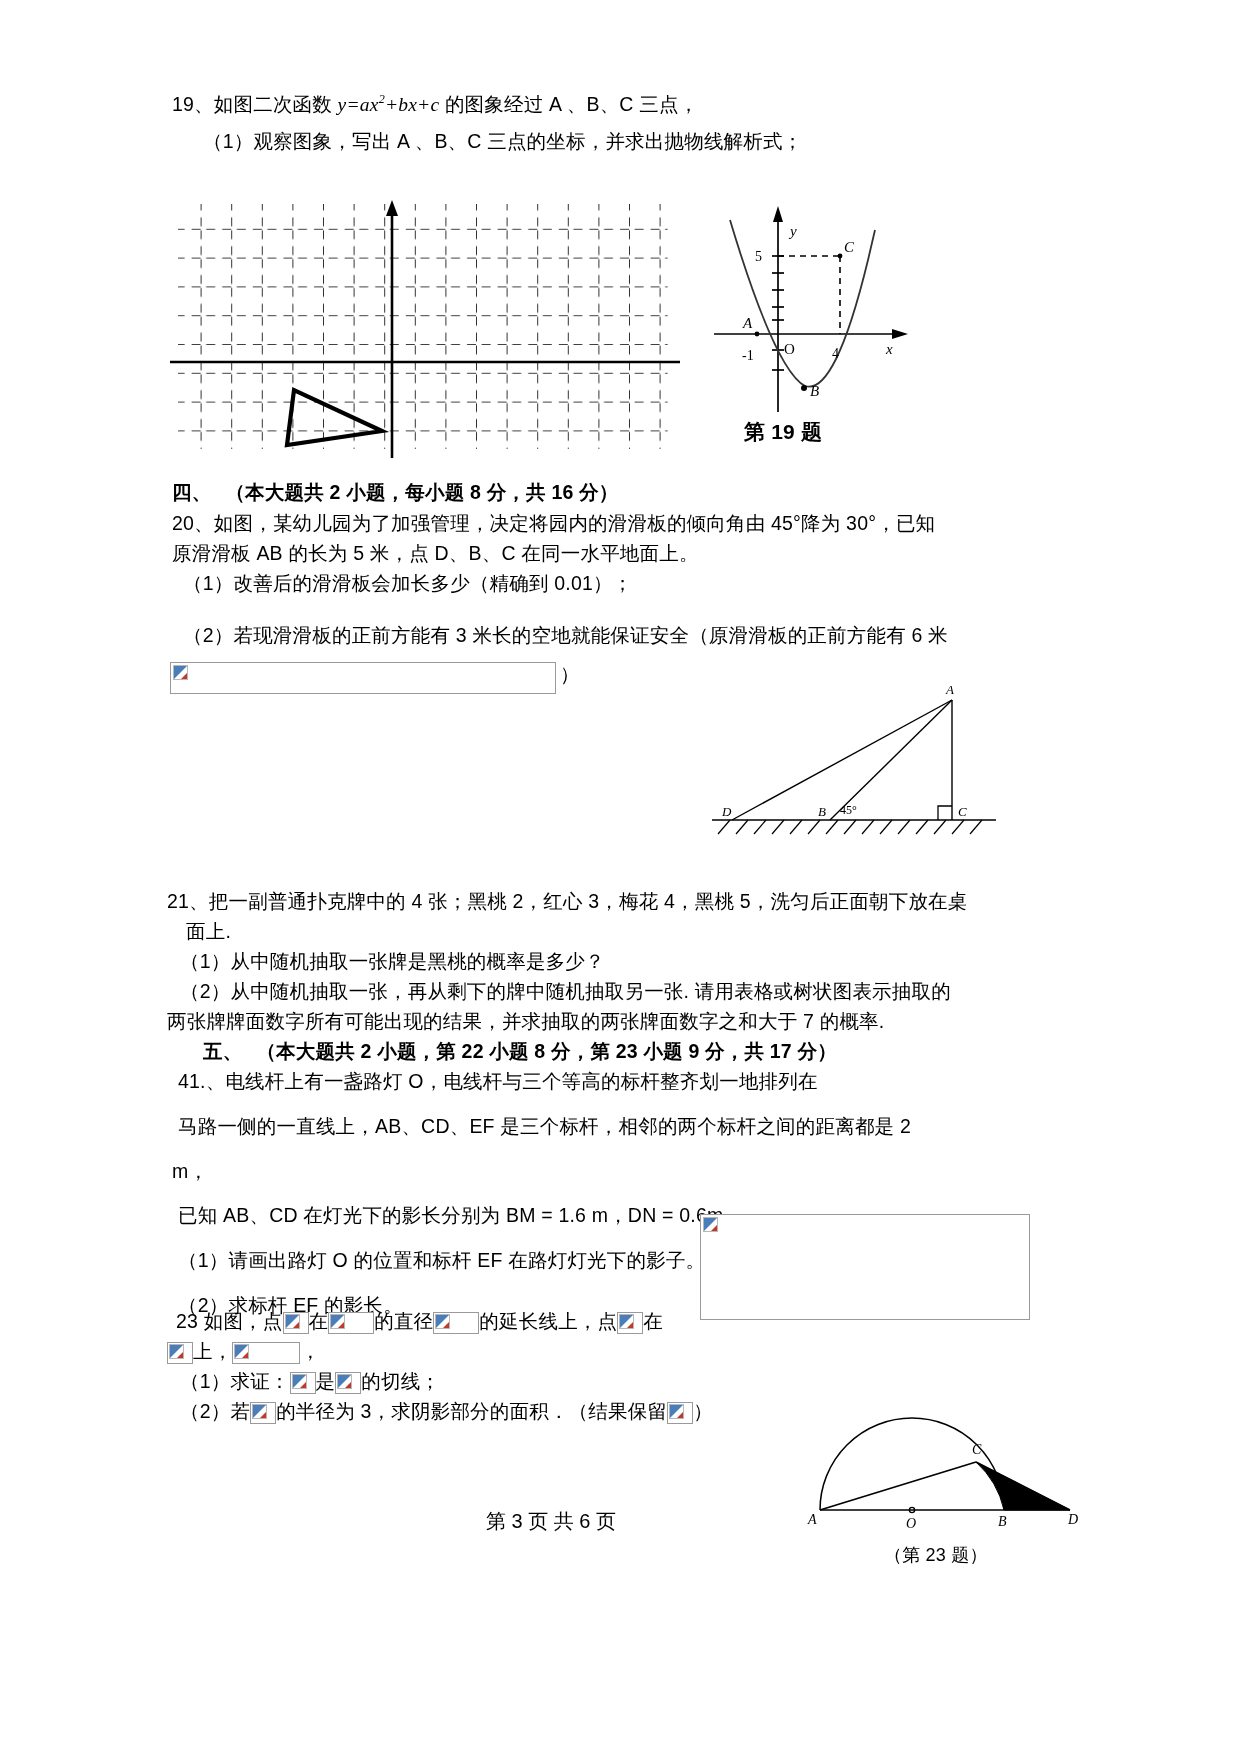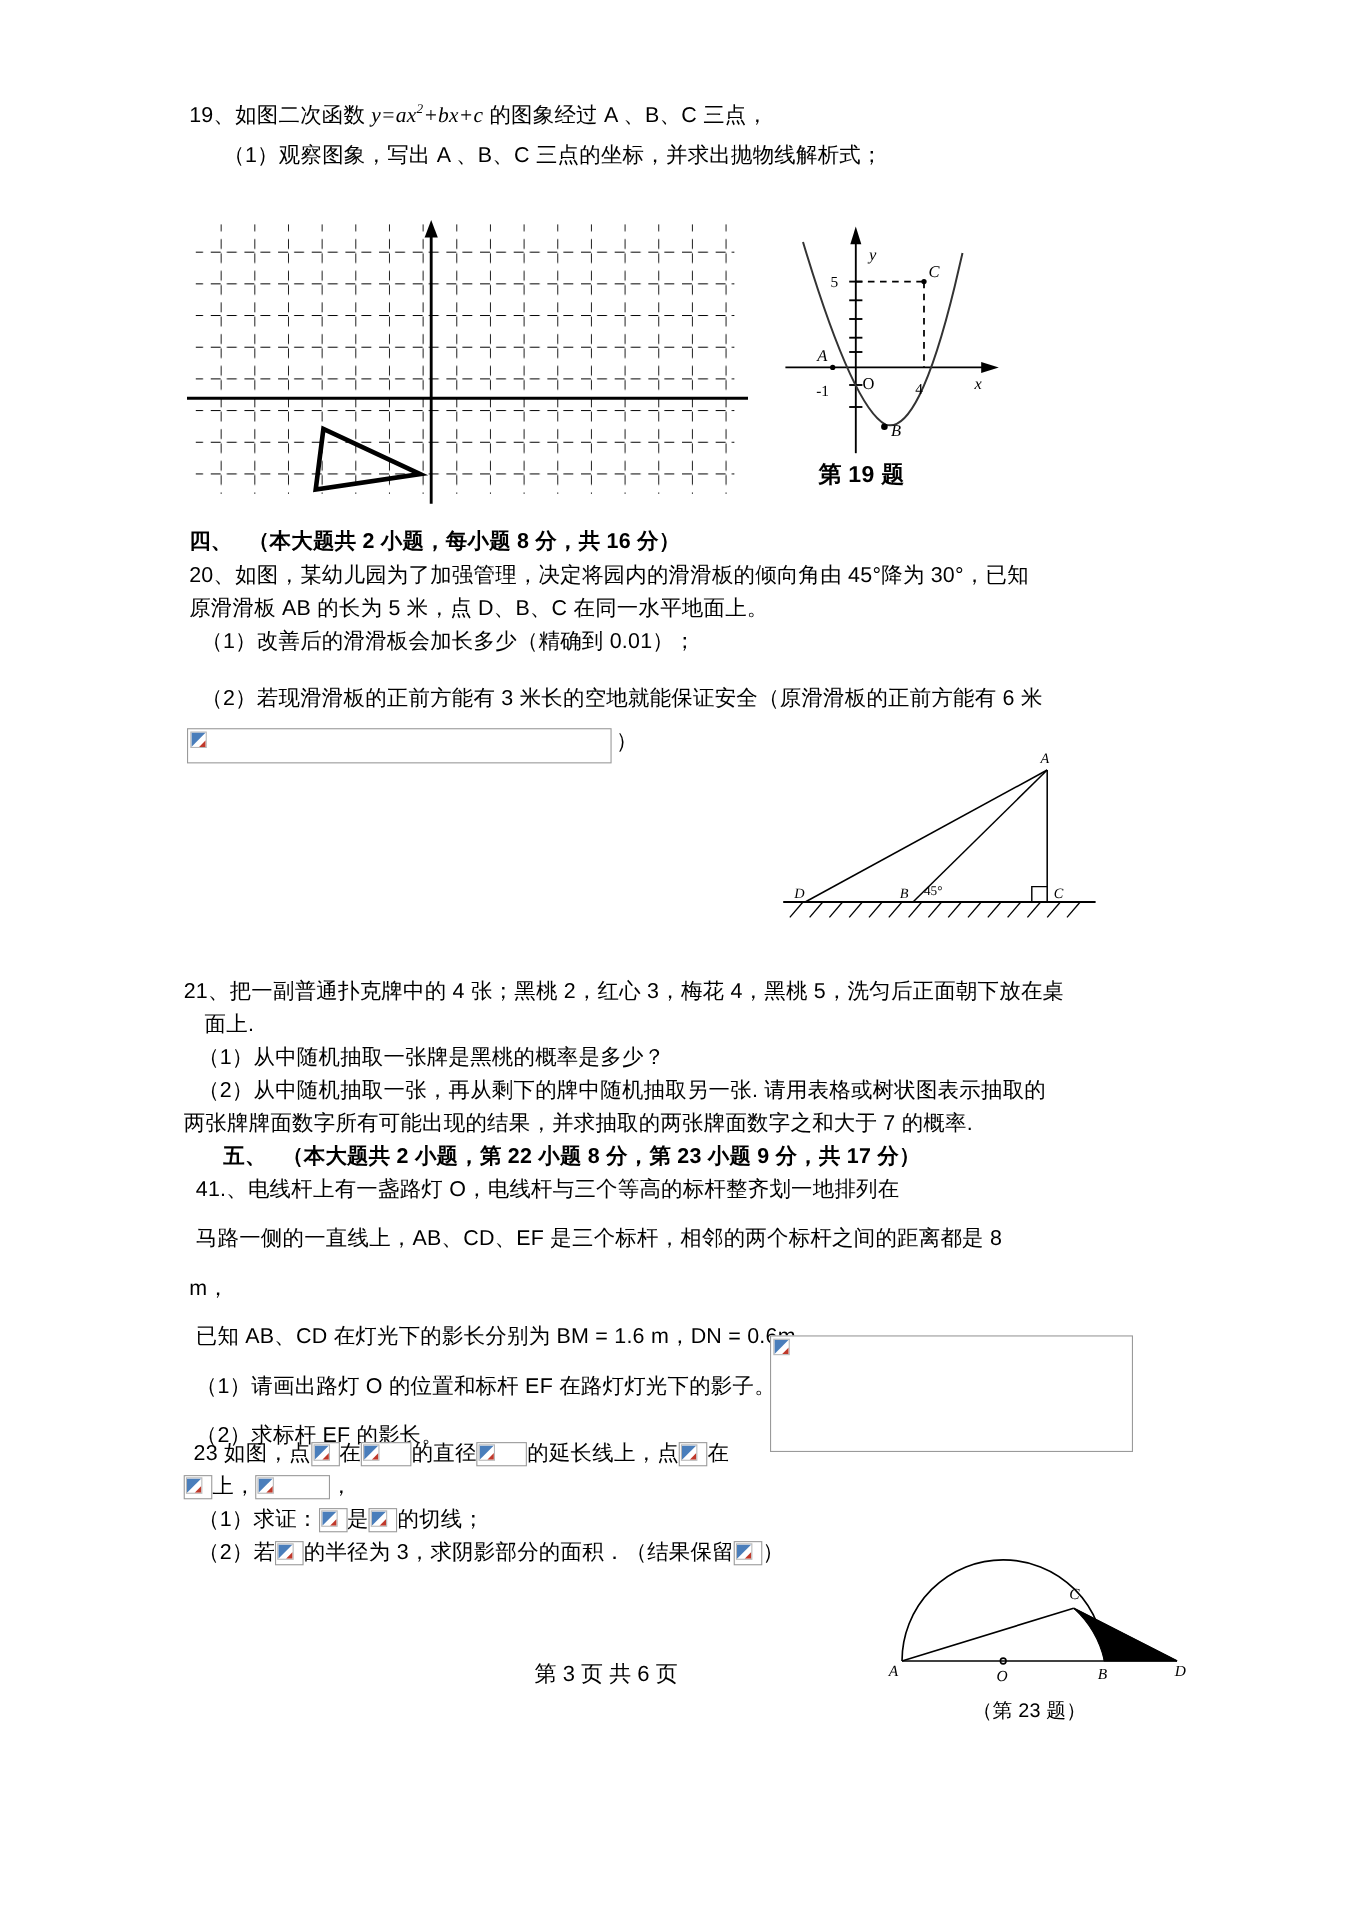--- a/index.html
+++ b/index.html
@@ -244,21 +244,21 @@
   <div class="txt" style="left:186px; top:916px;">面上.</div>
   <div class="txt" style="left:180px; top:946px;">（1）从中随机抽取一张牌是黑桃的概率是多少？</div>
   <div class="txt" style="left:180px; top:976px;">（2）从中随机抽取一张，再从剩下的牌中随机抽取另一张. 请用表格或树状图表示抽取的</div>
   <div class="txt" style="left:167px; top:1006px;">两张牌牌面数字所有可能出现的结果，并求抽取的两张牌面数字之和大于 7 的概率.</div>
 
   <div class="txt bold" style="left:167px; top:1036px;margin-left:36px;">
     <span>五、</span><span style="display:inline-block;width:14px;"></span><span>（本大题共 2 小题，第 22 小题 8 分，第 23 小题 9 分，共 17 分）</span>
   </div>
 
   <div class="txt" style="left:178px; top:1066px;">41.、电线杆上有一盏路灯 O，电线杆与三个等高的标杆整齐划一地排列在</div>
-  <div class="txt" style="left:178px; top:1111px;">马路一侧的一直线上，AB、CD、EF 是三个标杆，相邻的两个标杆之间的距离都是 8</div>
+  <div class="txt" style="left:178px; top:1111px;">马路一侧的一直线上，AB、CD、EF 是三个标杆，相邻的两个标杆之间的距离都是 2</div>
   <div class="txt" style="left:172px; top:1156px;">m，</div>
   <div class="txt" style="left:178px; top:1200px;">已知 AB、CD 在灯光下的影长分别为 BM = 1.6 m，DN = 0.6m.</div>
   <div class="txt" style="left:178px; top:1245px;">（1）请画出路灯 O 的位置和标杆 EF 在路灯灯光下的影子。</div>
   <div class="txt" style="left:178px; top:1290px;">（2）求标杆 EF 的影长。</div>
 
   <div class="broken" style="left:700px; top:1214px; width:330px; height:106px;">
     <span class="glyph"></span>
   </div>
 
   <div class="txt" style="left:176px; top:1306px;">

